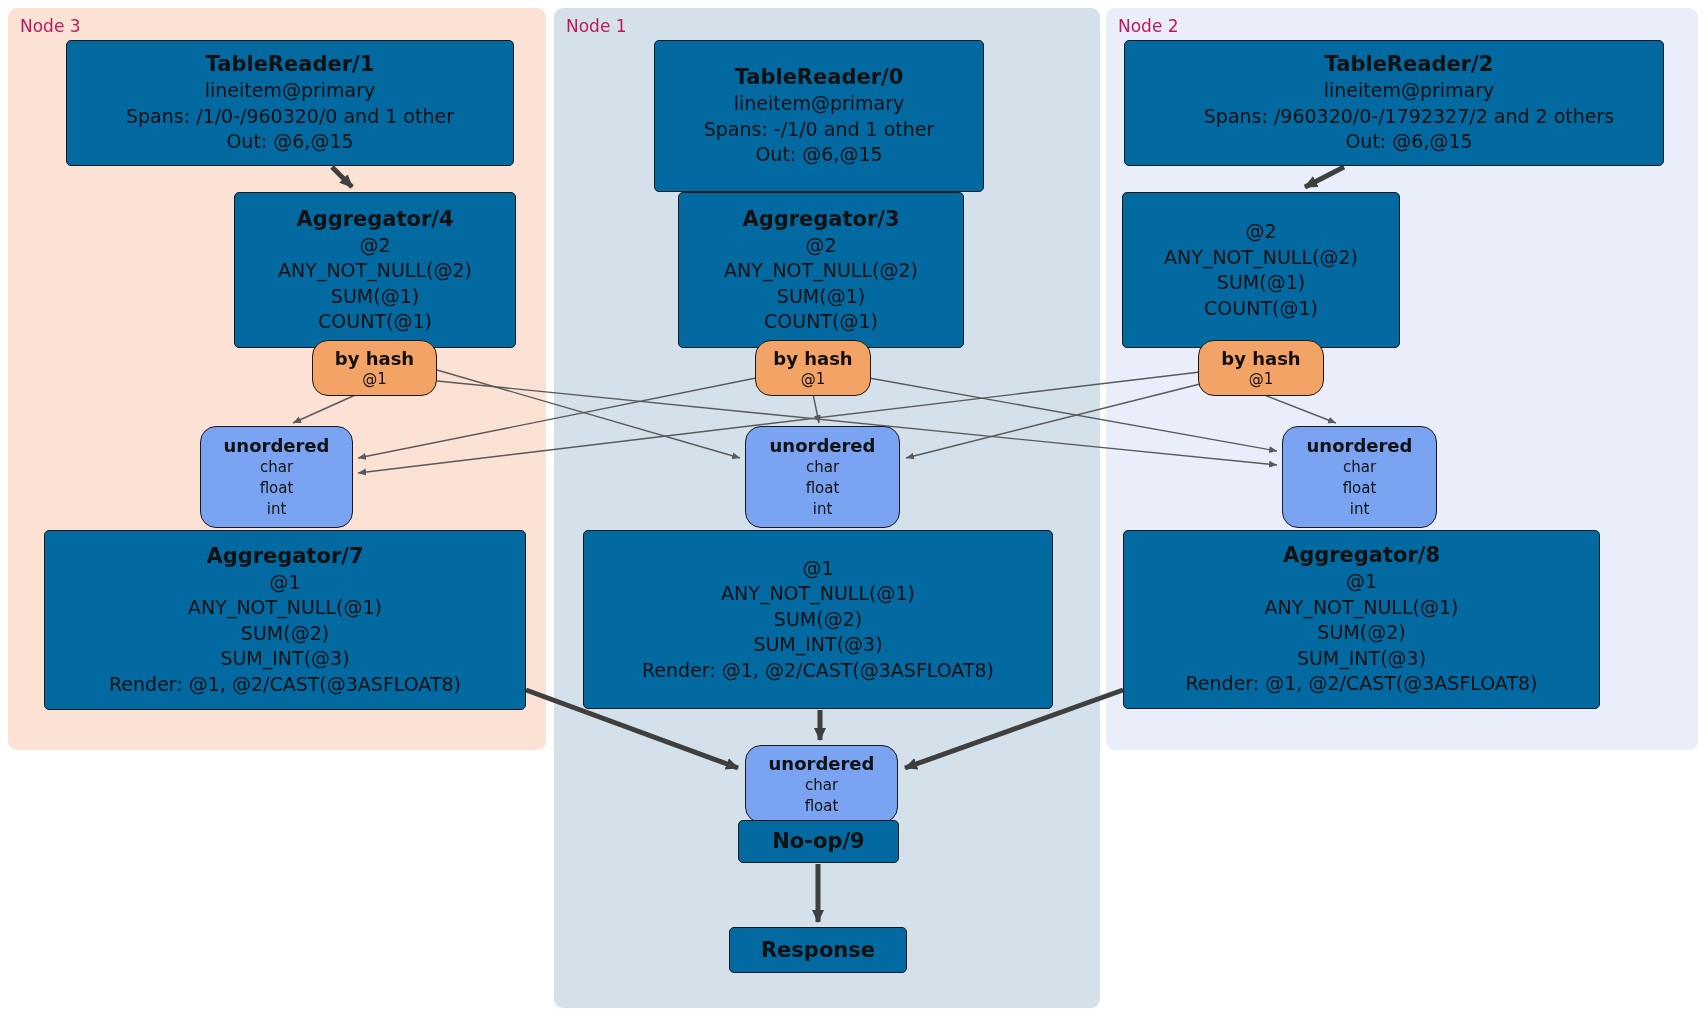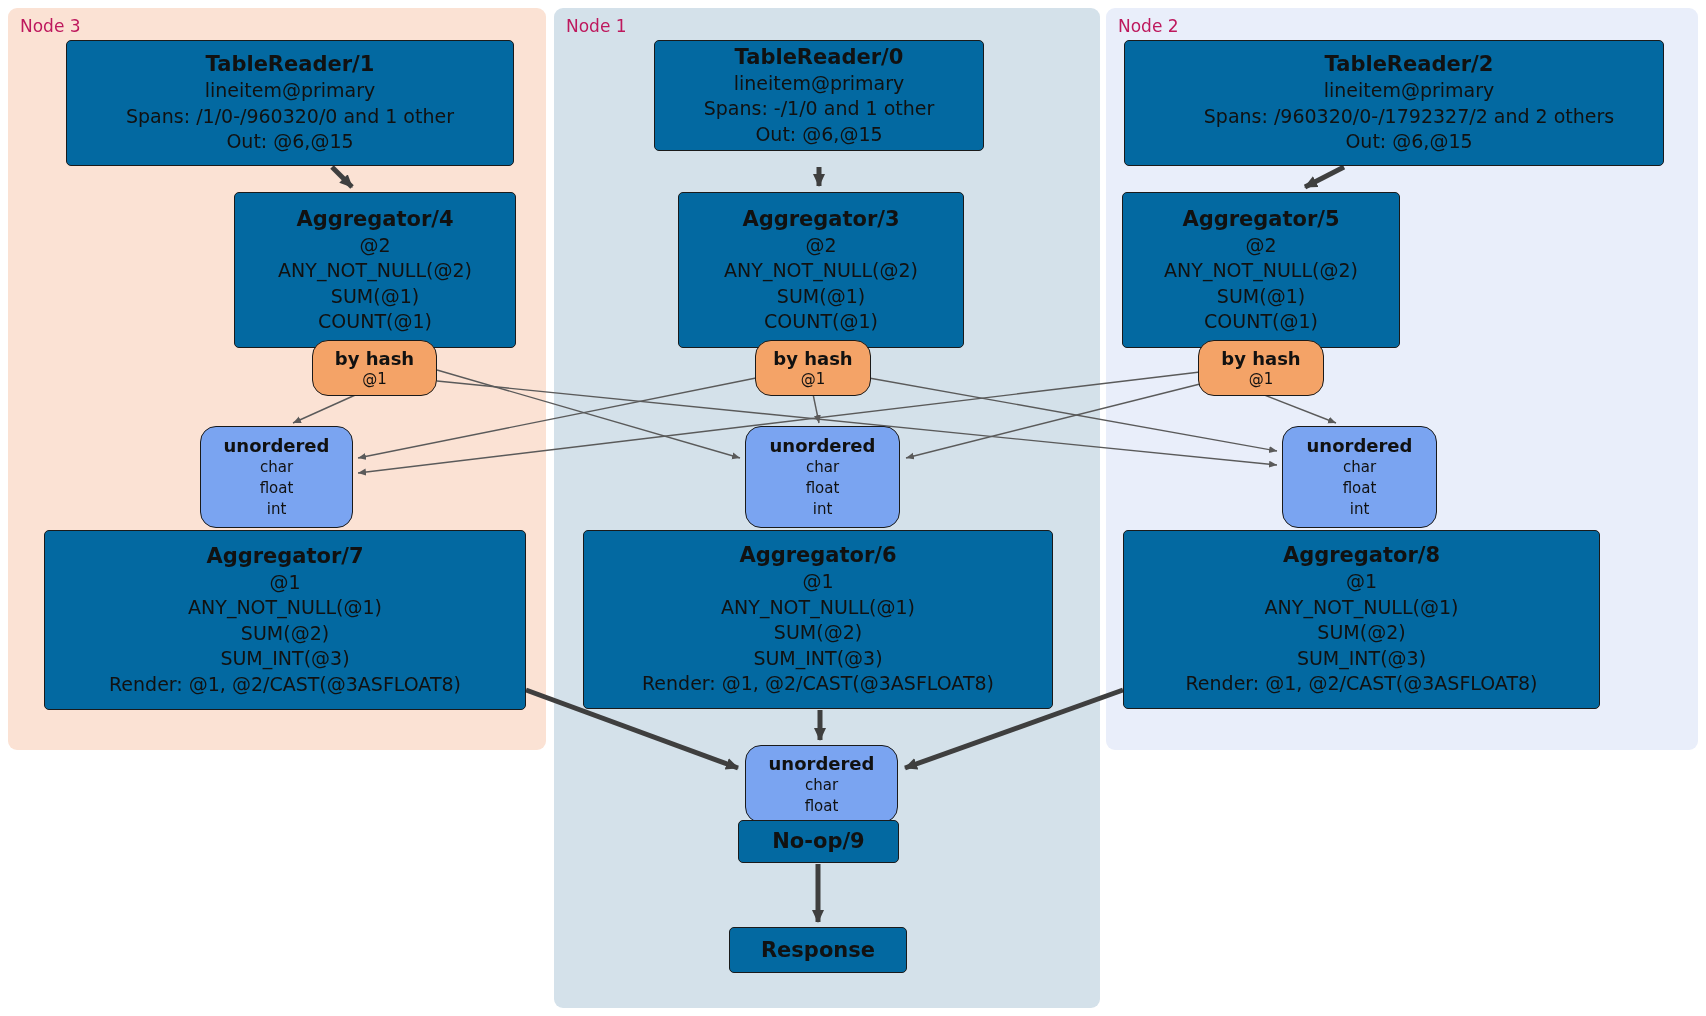--- a/index.html
+++ b/index.html
@@ -104,21 +104,21 @@
 
   <div class="box" style="left:44px;top:530px;width:482px;height:180px;">
     <div class="title">Aggregator/7</div>
     <div class="line">@1</div>
     <div class="line">ANY_NOT_NULL(@1)</div>
     <div class="line">SUM(@2)</div>
     <div class="line">SUM_INT(@3)</div>
     <div class="line">Render: @1, @2/CAST(@3ASFLOAT8)</div>
   </div>
 
-  <div class="box" style="left:654px;top:40px;width:330px;height:111px;">
+  <div class="box" style="left:654px;top:40px;width:330px;height:152px;">
     <div class="title">TableReader/0</div>
     <div class="line">lineitem@primary</div>
     <div class="line">Spans: -/1/0 and 1 other</div>
     <div class="line">Out: @6,@15</div>
   </div>
 
   <div class="box" style="left:678px;top:192px;width:286px;height:156px;">
     <div class="title">Aggregator/3</div>
     <div class="line">@2</div>
     <div class="line">ANY_NOT_NULL(@2)</div>
@@ -132,37 +132,35 @@
   </div>
 
   <div class="box sync" style="left:745px;top:426px;width:155px;height:102px;">
     <div class="title">unordered</div>
     <div class="line">char</div>
     <div class="line">float</div>
     <div class="line">int</div>
   </div>
 
   <div class="box" style="left:583px;top:530px;width:470px;height:179px;">
-    <div class="title">Aggregator/6</div>
     <div class="line">@1</div>
     <div class="line">ANY_NOT_NULL(@1)</div>
     <div class="line">SUM(@2)</div>
     <div class="line">SUM_INT(@3)</div>
     <div class="line">Render: @1, @2/CAST(@3ASFLOAT8)</div>
   </div>
 
   <div class="box" style="left:1124px;top:40px;width:540px;height:126px;padding-left:36px;">
     <div class="title">TableReader/2</div>
     <div class="line">lineitem@primary</div>
     <div class="line">Spans: /960320/0-/1792327/2 and 2 others</div>
     <div class="line">Out: @6,@15</div>
   </div>
 
   <div class="box" style="left:1122px;top:192px;width:278px;height:156px;">
-    <div class="title">Aggregator/5</div>
     <div class="line">@2</div>
     <div class="line">ANY_NOT_NULL(@2)</div>
     <div class="line">SUM(@1)</div>
     <div class="line">COUNT(@1)</div>
   </div>
 
   <div class="box router" style="left:1198px;top:340px;width:126px;height:56px;">
     <div class="title">by hash</div>
     <div class="line">@1</div>
   </div>

